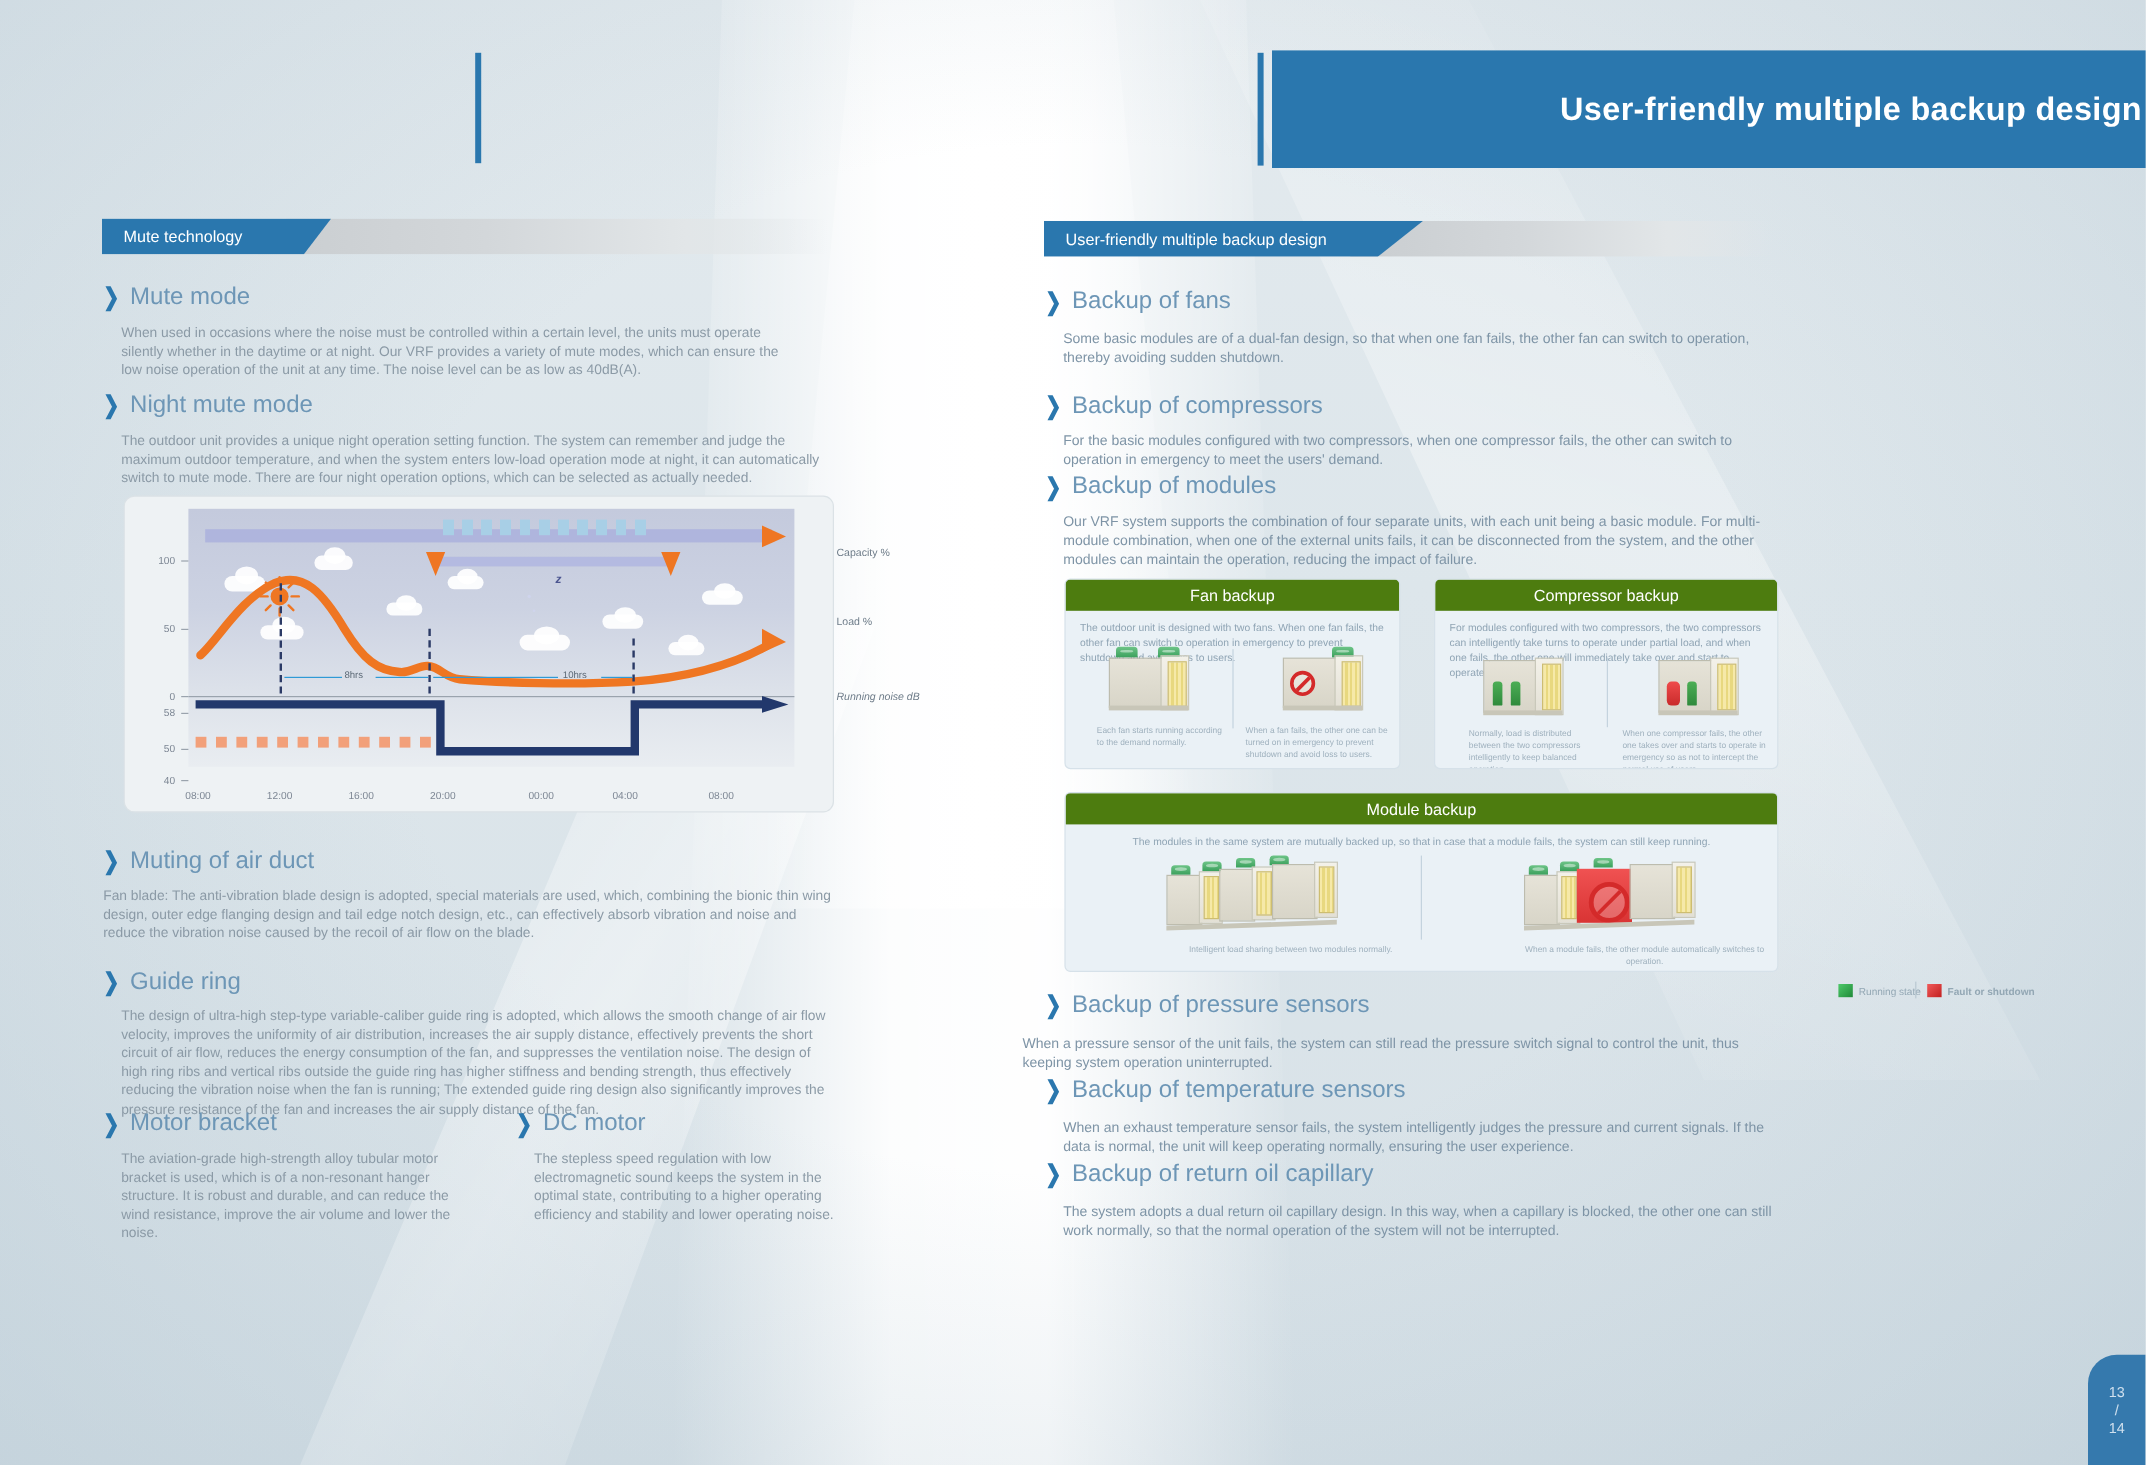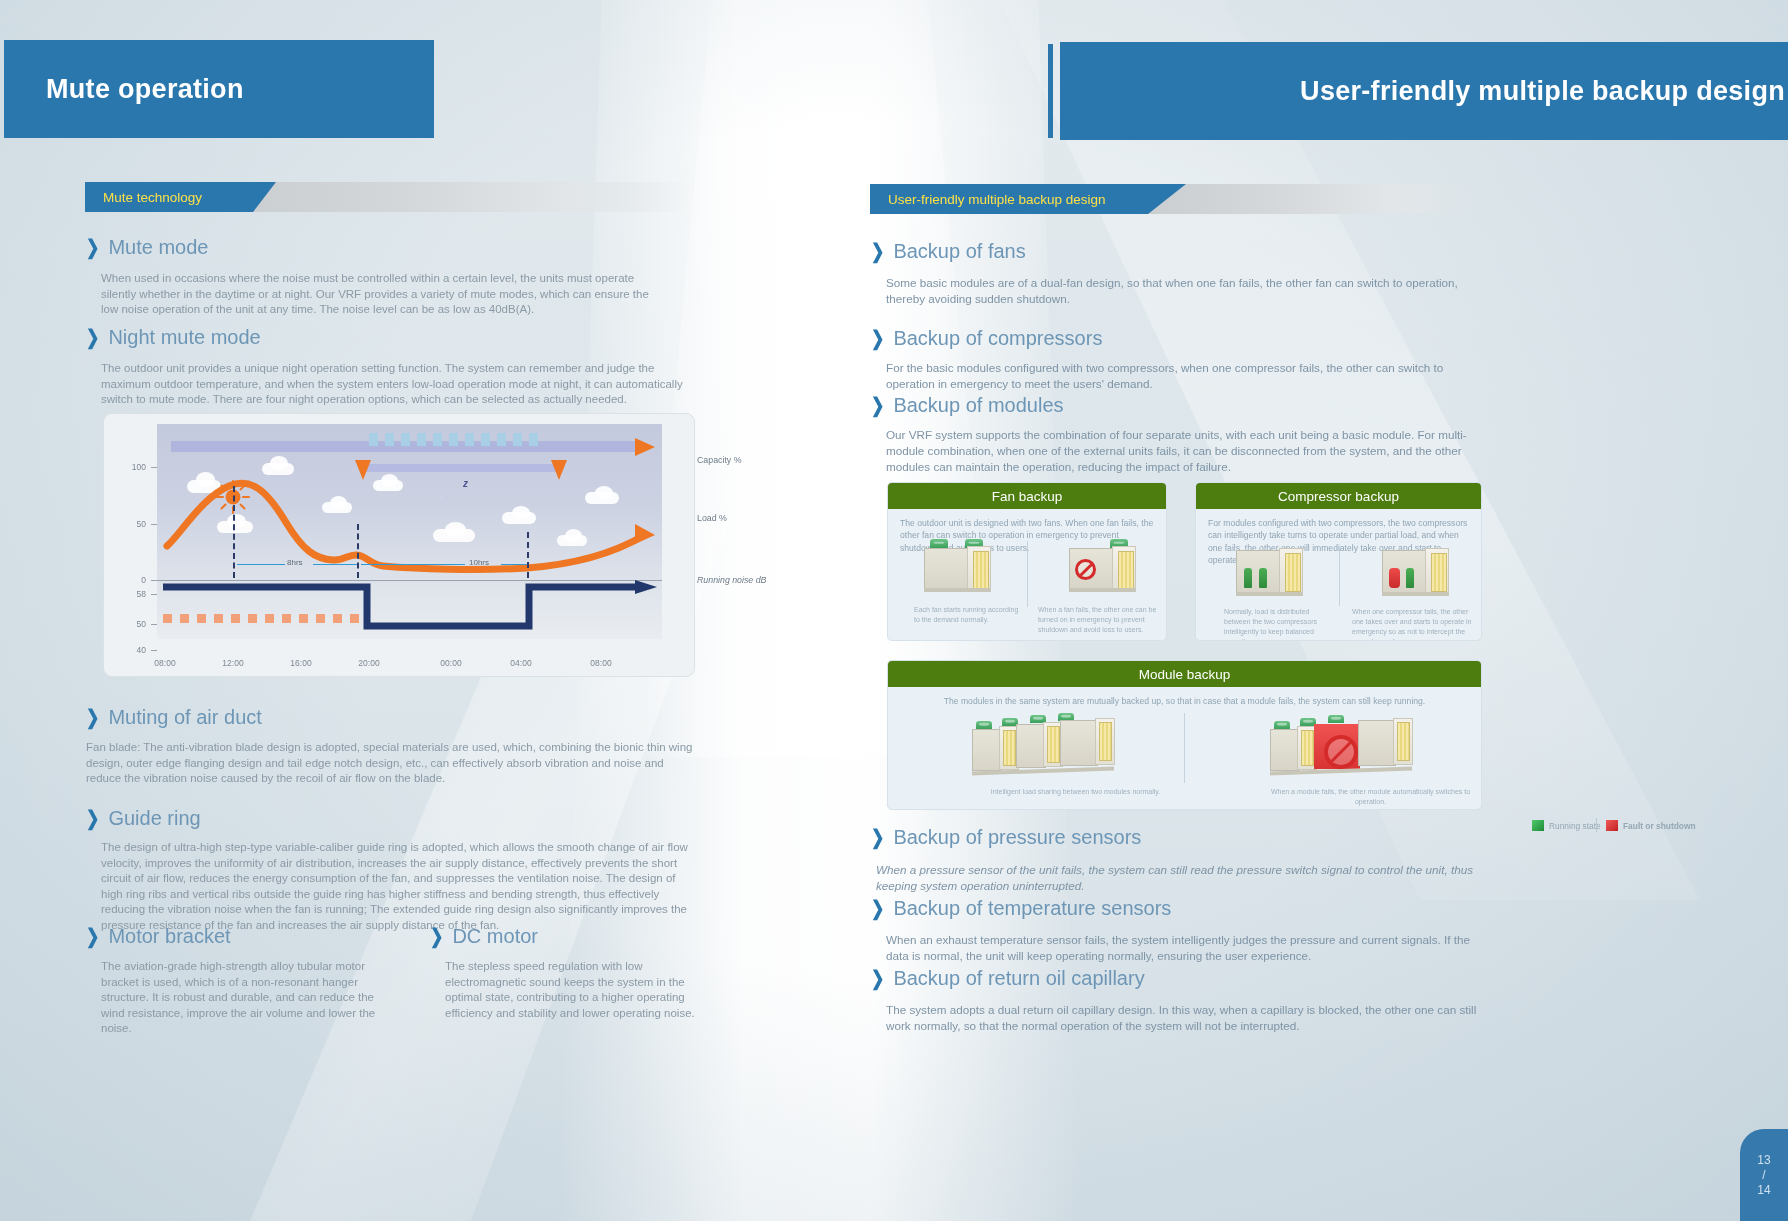--- a/index.html
+++ b/index.html
@@ -41,21 +41,21 @@
   #hdr-left-bar{position:absolute;left:396px;top:44px;width:5px;height:92px;background:#2a77ae;}
   #hdr-right{left:1060px;top:42px;width:725px;height:98px;justify-content:flex-end;padding-right:42px;}
   #hdr-right .hdr-title{font-size:27px;}
   #hdr-right-bar{position:absolute;left:1048px;top:44px;width:5px;height:94px;background:#2a77ae;}
 
   
   .tabwrap{position:absolute;height:30px;}
   .tabwrap .tab{position:absolute;left:0;top:0;height:30px;background:#2a77ae;
     display:flex;align-items:center;padding:0 28px 0 18px;
     clip-path:polygon(0 0,100% 0,88% 100%,0% 100%);}
-  .tabwrap .tab span{color:#fde047;font-size:13.5px;white-space:nowrap;}
+  .tabwrap .tab span{color:#ffffff;font-size:13.5px;white-space:nowrap;}
   .tabwrap .tail{position:absolute;top:0;height:30px;
     background:linear-gradient(90deg,#c9cdd0 0%,#d3d7da 40%,#e2e6e8 75%,rgba(226,230,232,0) 100%);
     clip-path:polygon(5% 0,100% 0,100% 100%,0% 100%);}
   #tab-left{left:85px;top:182px;width:605px;}
   #tab-left .tab{width:145px;}
   #tab-left .tail{left:130px;width:475px;}
   #tab-right{left:870px;top:184px;width:608px;}
   #tab-right .tab{width:270px;}
   #tab-right .tail{left:255px;width:353px;}
 
@@ -118,23 +118,20 @@
 <body>
 
 <div id="page">
   <div class="ray ray1"></div>
   <div class="ray ray2"></div>
   <div class="ray ray3"></div>
   <div class="ray ray4"></div>
   <div class="vignette"></div>
   <div class="spread-fold"></div>
 
-  <div class="hdr" id="hdr-left">
-    <div class="hdr-title">Mute operation</div>
-  </div>
   <div id="hdr-left-bar"></div>
 
   <div id="hdr-right-bar"></div>
   <div class="hdr" id="hdr-right">
     <div class="hdr-title">User-friendly multiple backup design</div>
   </div>
 
   <div class="tabwrap" id="tab-left">
     <div class="tail"></div>
     <div class="tab">
@@ -458,21 +455,21 @@
   <div style="position:absolute;left:1596px;top:818px;width:1px;height:14px;background:#b9c8d2;"></div>
   <div class="legend-chip" style="left:1606px;top:820px;font-weight:bold;">
     <div class="sw" style="background:linear-gradient(135deg,#f05a5a,#c22020);"></div>
     <div class="tx">Fault or shutdown</div>
   </div>
 
   <div class="h2" style="left:871px;top:826px;">
     <span class="chev">❯</span>
     <span>Backup of pressure sensors</span>
   </div>
-  <div class="body right" style="left:876px;top:862px;width:600px;font-style:italic;">When a pressure sensor of the unit fails, the system can still read the pressure switch signal to control the unit, thus keeping system operation uninterrupted.</div>
+  <div class="body right" style="left:852px;top:862px;width:600px;">When a pressure sensor of the unit fails, the system can still read the pressure switch signal to control the unit, thus keeping system operation uninterrupted.</div>
 
   <div class="h2" style="left:871px;top:897px;">
     <span class="chev">❯</span>
     <span>Backup of temperature sensors</span>
   </div>
   <div class="body right" style="left:886px;top:932px;width:600px;">When an exhaust temperature sensor fails, the system intelligently judges the pressure and current signals. If the data is normal, the unit will keep operating normally, ensuring the user experience.</div>
 
   <div class="h2" style="left:871px;top:967px;">
     <span class="chev">❯</span>
     <span>Backup of return oil capillary</span>

